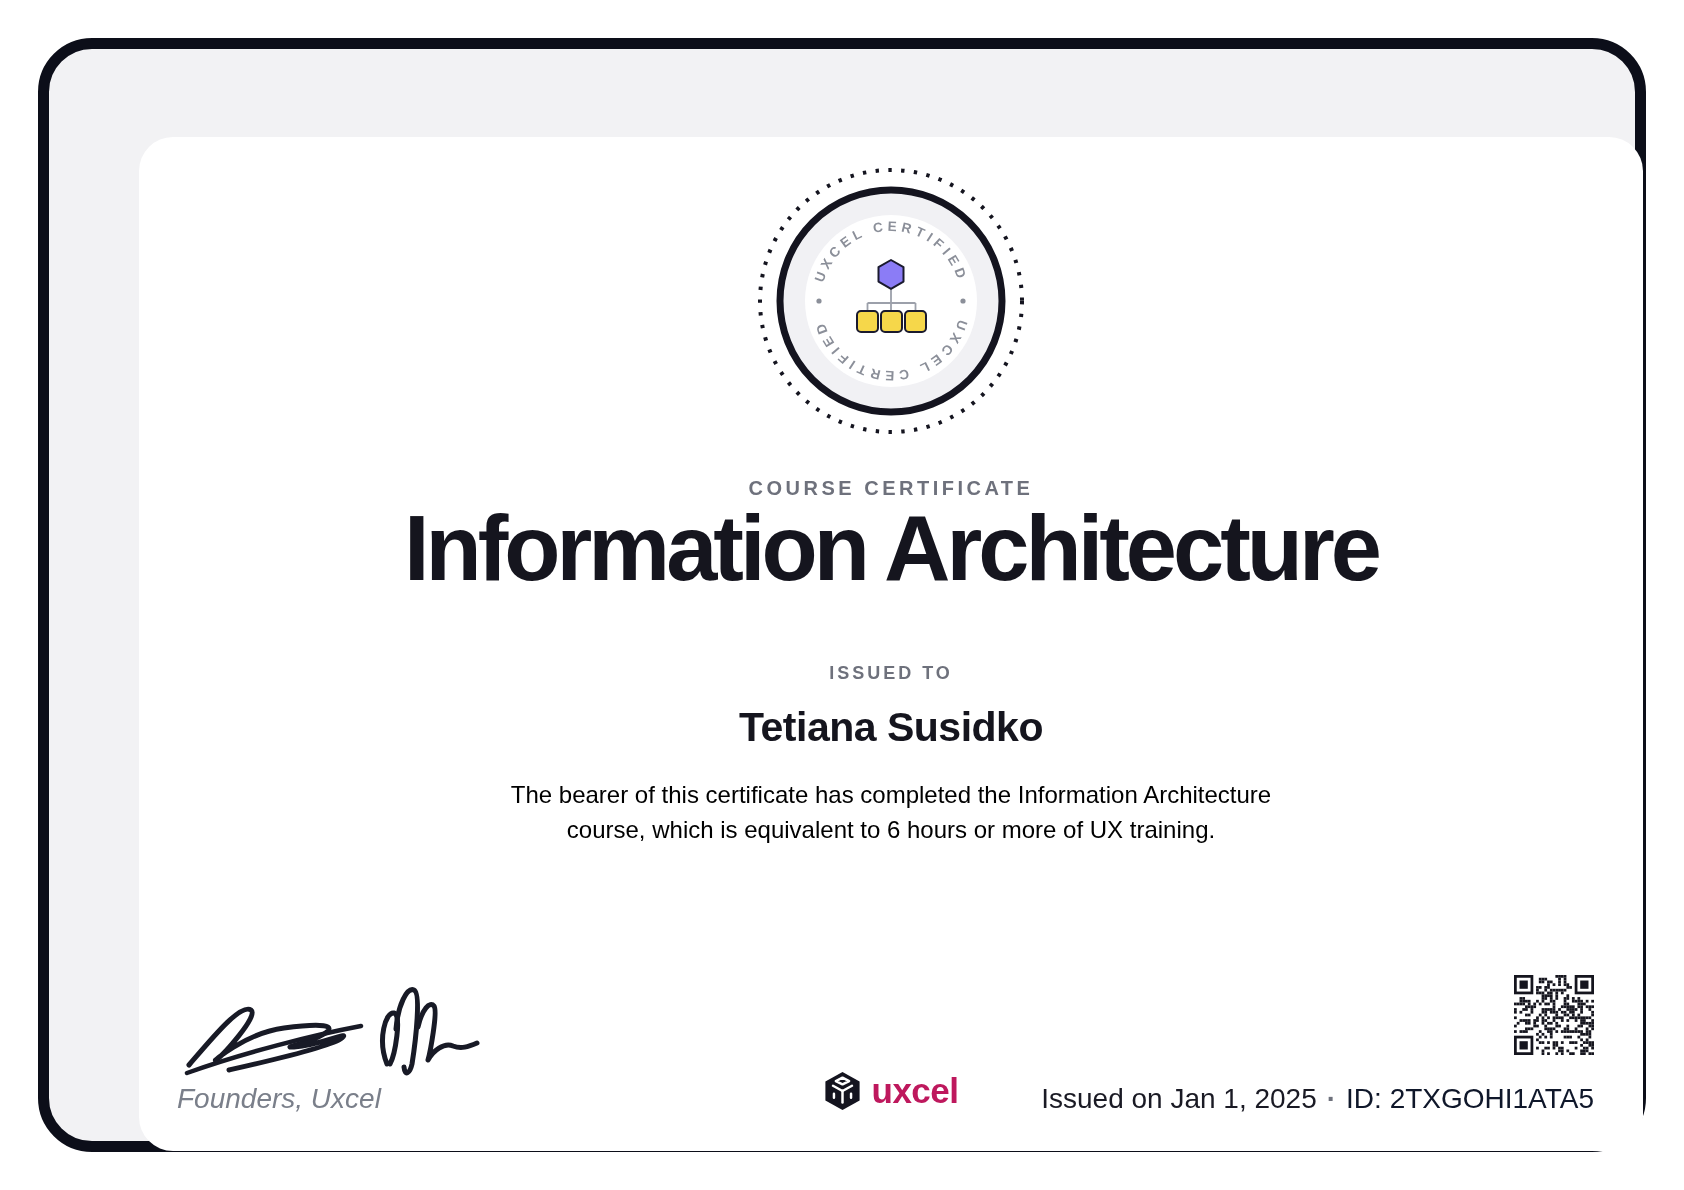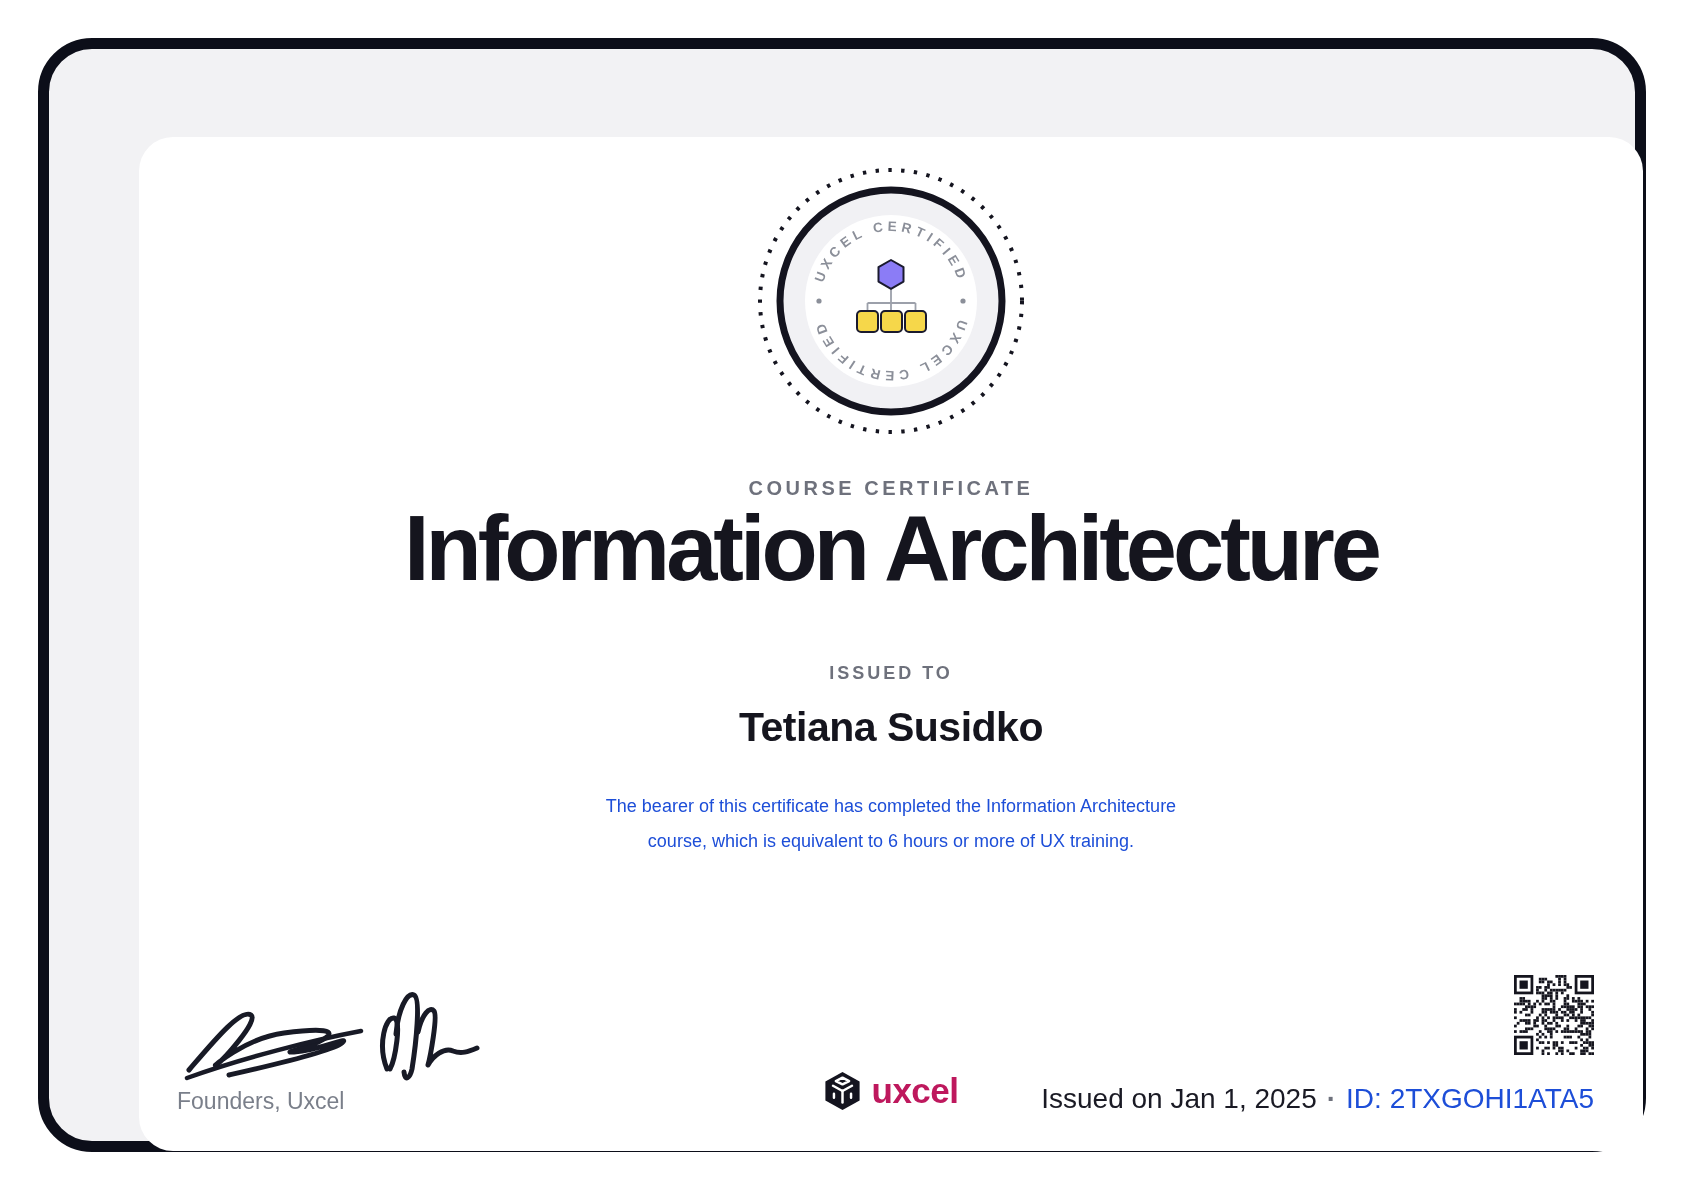--- a/index.html
+++ b/index.html
@@ -21,42 +21,42 @@
 
   
   .eyebrow { margin-top:40px; font-size:20px; font-weight:700; letter-spacing:3.5px;
              color:#6E717C; }
   .title   { font-size:92px; font-weight:700; letter-spacing:-4px;
              color:#15151E; line-height:1.05; white-space:nowrap; }
   .issued-to { margin-top:66px; font-size:18px; font-weight:700; letter-spacing:3px;
                color:#6E717C; }
   .recipient { margin-top:20px; font-size:41px; font-weight:700; color:#15151E;
                letter-spacing:-0.5px; }
-  .description { margin-top:38px; font-size:18px; color:#1d4ed8; line-height:35px;
+  .description { margin-top:26px; font-size:24px; color:#000000; line-height:35px;
                  text-align:center; }
 
   
   .footer-left { position:absolute; left:38px; bottom:36px; display:flex;
                  flex-direction:column; align-items:flex-start; }
   .signatures { width:300px; height:110px; margin-left:4px; margin-bottom:6px; }
-  .founders-label { font-size:23px; color:#7A7F8A; }
+  .founders-label { font-size:28px; color:#7A7F8A;font-style:italic; }
 
   .footer-center { position:absolute; left:50%; transform:translateX(-50%);
                    bottom:40px; display:flex; align-items:center; gap:10px; }
   .brand-icon { width:38px; height:40px; }
   .brand-name { font-size:35px; font-weight:700; color:#be185d; letter-spacing:-0.5px; }
 
   .footer-right { position:absolute; right:49px; bottom:36px; display:flex;
                   flex-direction:column; align-items:flex-end; }
   .qr { width:80px; height:80px; margin-bottom:28px; }
   .issued-line { font-size:28px; display:flex; align-items:baseline; gap:10px;
                  white-space:nowrap; }
   .issued-date-part { color:#1A1A24; }
   .dot-sep { color:#6E717C; font-weight:700; }
-  .cert-id { color:#1d4ed8; }
+  .cert-id { color:#0f172a; }
 </style>
 </head>
 <body>
 
 <div class="page">
   <div class="frame">
     <div class="card">
       <div class="content">
 
         <svg class="badge" viewBox="0 0 272 272">

